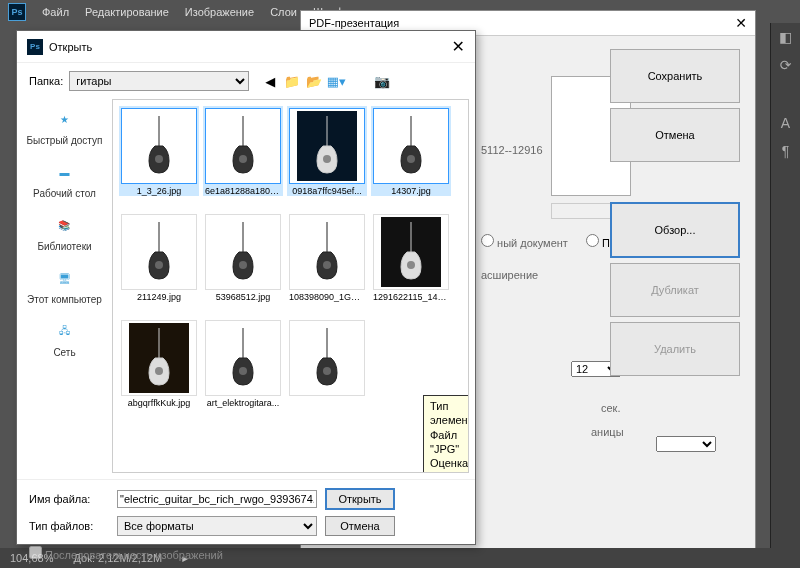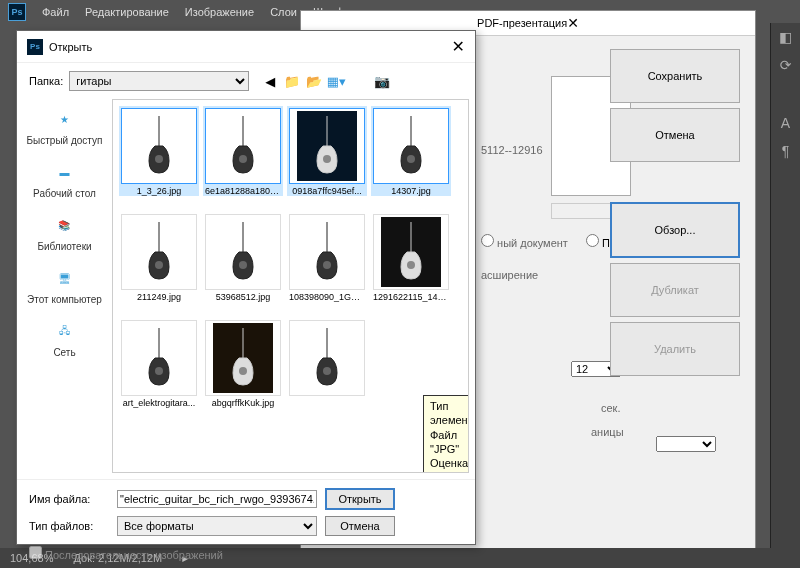--- a/index.html
+++ b/index.html
@@ -1,21 +1,21 @@
 <!DOCTYPE html>
 <html><head>
 <meta charset="utf-8">
 <style>
 *{margin:0;padding:0;box-sizing:border-box;font-family:Tahoma,Arial,sans-serif;font-size:11px}
 body{background:#535353;width:800px;height:568px;overflow:hidden;position:relative}
 .menubar{background:#535353;height:23px;display:flex;align-items:center;padding:0 8px;color:#ddd}
 .menubar .ps-icon{width:18px;height:18px;background:#001d34;border:1px solid #4a9fd8;margin-right:8px;font-size:9px;color:#4a9fd8;font-weight:bold;display:flex;align-items:center;justify-content:center}
 .menubar span{padding:0 8px;cursor:default}
 .pdf-dialog{position:absolute;left:300px;top:10px;width:456px;height:540px;background:#f0f0f0;border:1px solid #888}
-.pdf-title{background:#fff;border-bottom:1px solid #ccc;padding:4px 8px;display:flex;justify-content:center;align-items:center}
+.pdf-title{background:#fff;border-bottom:1px solid #ccc;padding:4px 8px;display:flex;justify-content:space-between;align-items:center}
 .pdf-body{padding:15px}
 .pdf-btn{background:#e8e8e8;border:1px solid #aaa;padding:20px 25px;margin-bottom:5px;display:block;width:130px;text-align:center}
 .pdf-btn.primary{border:2px solid #3a7fc8}
 .pdf-right{position:absolute;right:15px;top:38px}
 .open-dialog{position:absolute;left:16px;top:30px;width:460px;height:515px;background:#fff;border:1px solid #666;box-shadow:3px 3px 8px rgba(0,0,0,0.3);z-index:10}
 .open-title{background:#fff;padding:6px 10px;display:flex;align-items:center;border-bottom:1px solid #eee}
 .open-title .ps-small{width:16px;height:16px;background:#001d34;color:#4a9fd8;font-size:8px;font-weight:bold;display:flex;align-items:center;justify-content:center;margin-right:6px}
 .open-title .close{margin-left:auto;font-size:16px;cursor:pointer}
 .folder-row{padding:8px 12px;display:flex;align-items:center;gap:6px}
 .folder-row select{flex:1;max-width:180px;border:1px solid #999;padding:2px}
@@ -218,36 +218,36 @@
                 <path d="M30 5 L30 35 M26 35 Q20 40 20 50 Q20 62 30 62 Q40 62 40 50 Q40 40 34 35 Z" fill="#ddd" stroke="#ccc"></path>
                 <circle cx="30" cy="48" r="4" fill="#888"></circle>
               </svg>
             </div>
             <div class="thumb-label">1291622115_1443...</div>
           </div>
           <div style="width: 100%; height: 8px;"></div>
           <div class="thumb">
             <div class="thumb-box">
               <svg width="60" height="70" viewBox="0 0 60 70">
-                <rect width="60" height="70" fill="#fff"></rect>
-                <path d="M30 5 L30 35 M26 35 Q20 40 20 50 Q20 62 30 62 Q40 62 40 50 Q40 40 34 35 Z" fill="#333" stroke="#222"></path>
-                <circle cx="30" cy="48" r="4" fill="#666"></circle>
-              </svg>
-            </div>
-            <div class="thumb-label">art_elektrogitara...</div>
-          </div>
-          <div class="thumb">
-            <div class="thumb-box">
-              <svg width="60" height="70" viewBox="0 0 60 70">
                 <rect width="60" height="70" fill="#1a1208"></rect>
                 <path d="M30 5 L30 35 M26 35 Q20 40 20 50 Q20 62 30 62 Q40 62 40 50 Q40 40 34 35 Z" fill="#ddd" stroke="#ccc"></path>
                 <circle cx="30" cy="48" r="4" fill="#888"></circle>
               </svg>
             </div>
             <div class="thumb-label">abgqrffkKuk.jpg</div>
+          </div>
+          <div class="thumb">
+            <div class="thumb-box">
+              <svg width="60" height="70" viewBox="0 0 60 70">
+                <rect width="60" height="70" fill="#fff"></rect>
+                <path d="M30 5 L30 35 M26 35 Q20 40 20 50 Q20 62 30 62 Q40 62 40 50 Q40 40 34 35 Z" fill="#333" stroke="#222"></path>
+                <circle cx="30" cy="48" r="4" fill="#666"></circle>
+              </svg>
+            </div>
+            <div class="thumb-label">art_elektrogitara...</div>
           </div>
           <div class="thumb">
             <div class="thumb-box">
               <svg width="60" height="70" viewBox="0 0 60 70">
                 <rect width="60" height="70" fill="#fff"></rect>
                 <path d="M30 5 L30 35 M26 35 Q20 40 20 50 Q20 62 30 62 Q40 62 40 50 Q40 40 34 35 Z" fill="#333" stroke="#222"></path>
                 <circle cx="30" cy="48" r="4" fill="#666"></circle>
               </svg>
             </div>
             <div class="thumb-label"></div>

